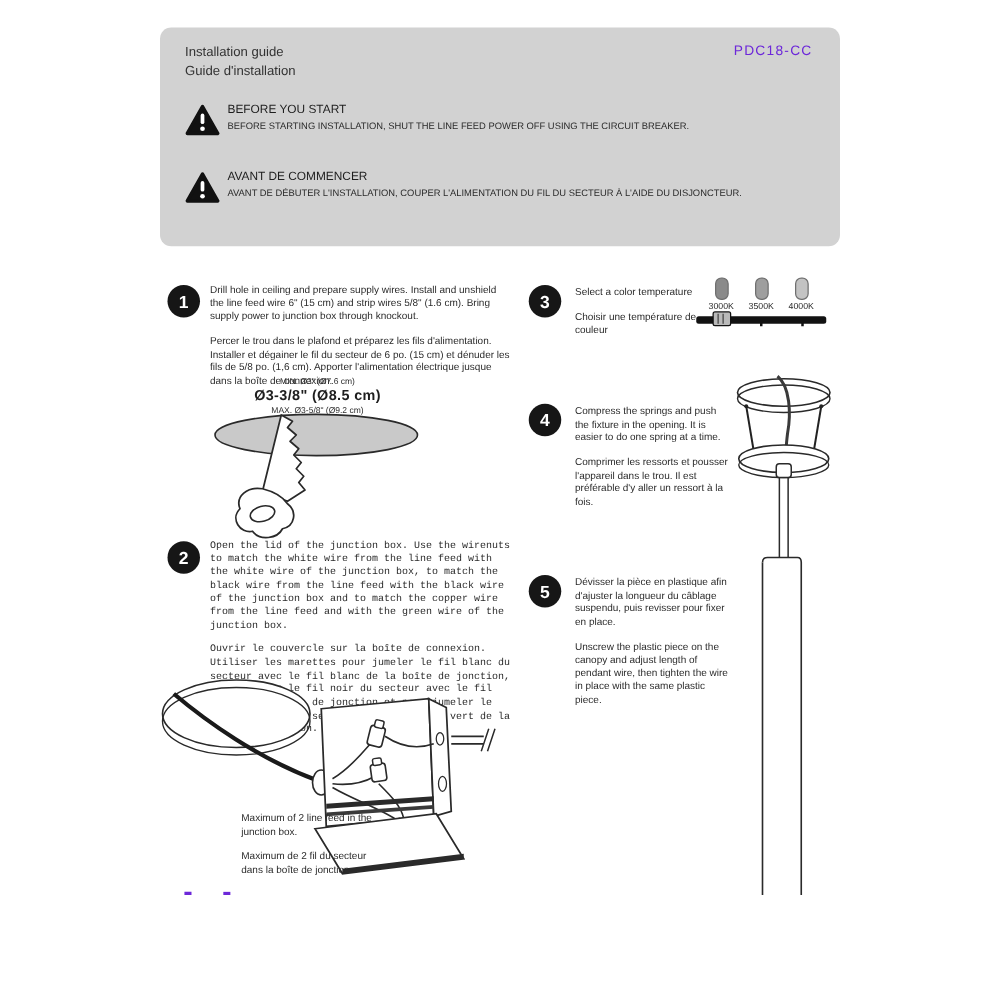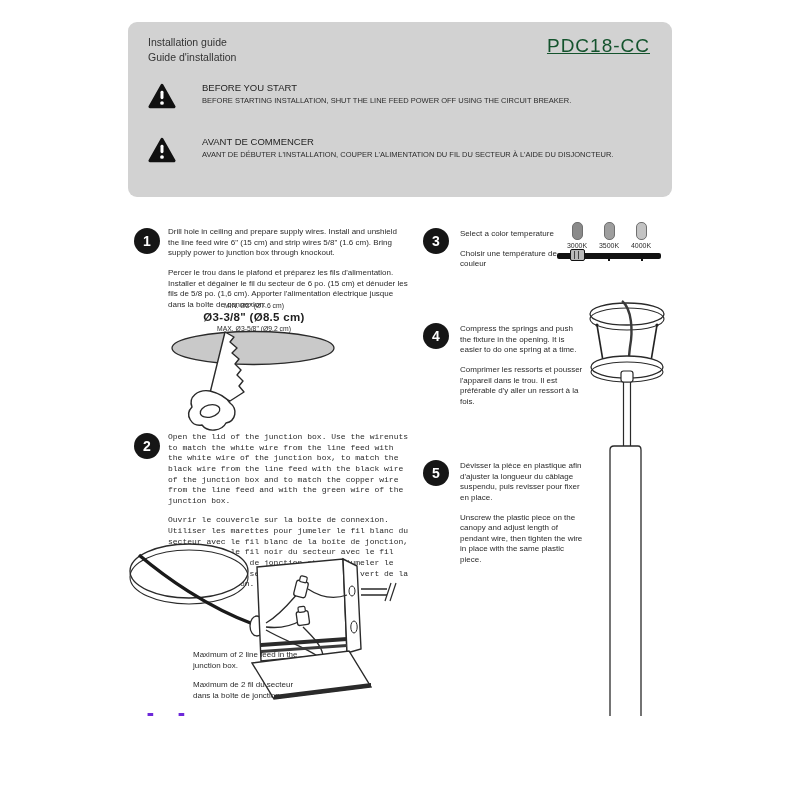--- a/index.html
+++ b/index.html
@@ -2,22 +2,22 @@
 <html><head>
 <meta charset="utf-8">
 <style>
   html,body{margin:0;padding:0;background:#fff;}
   .page{position:relative;width:800px;height:716px;background:#fff;overflow:hidden;
         font-family:"Liberation Sans",sans-serif;color:#2b2b2b;}
   
   .header-box{position:absolute;left:128px;top:22px;width:544px;height:175px;
               background:#d2d2d2;border-radius:9px;}
   .hdr-titles{position:absolute;left:20px;top:13px;font-size:10.5px;line-height:1.45;color:#333;}
-  .hdr-code{position:absolute;right:22px;top:13px;font-size:19px;letter-spacing:1px;color:#14532d;text-decoration:underline;}
-  .warn{position:absolute;left:20px;display:flex;gap:26px;}
+  .hdr-code{position:absolute;right:22px;top:13px;font-size:11px;letter-spacing:1px;color:#6d28d9;}
+  .warn{position:absolute;left:20px;display:flex;gap:6px;}
   .warn-1{top:60px;} .warn-2{top:114px;}
   .warn-icon{width:28px;height:26px;flex:none;margin-top:1px;}
   .warn-title{font-size:9.5px;margin:0 0 3px 0;color:#1e1e1e;}
   .warn-line1{font-size:7.5px;margin:0 0 2px 0;line-height:1.3;}
   .warn-body{font-size:7.5px;line-height:1.32;width:452px;margin:0;}
   
   .stepnum{position:absolute;width:26px;height:26px;border-radius:50%;background:#161616;color:#fff;
            font-size:14px;font-weight:bold;display:flex;align-items:center;justify-content:center;}
   .step-text{position:absolute;font-size:8px;line-height:1.33;color:#2b2b2b;}
   .step-text p{margin:0 0 9px 0;}

